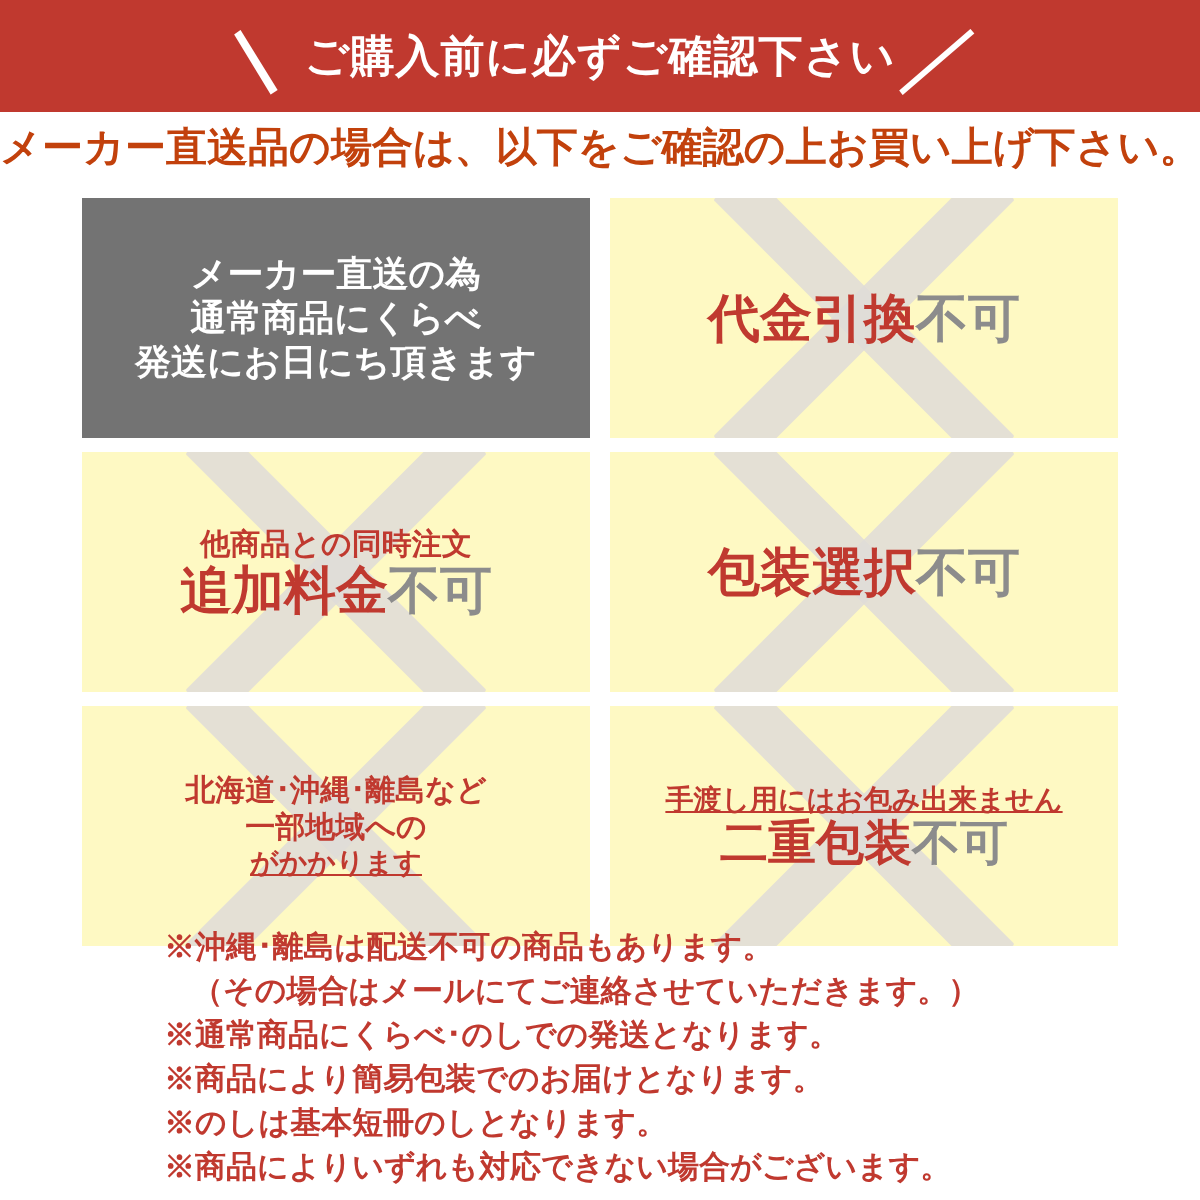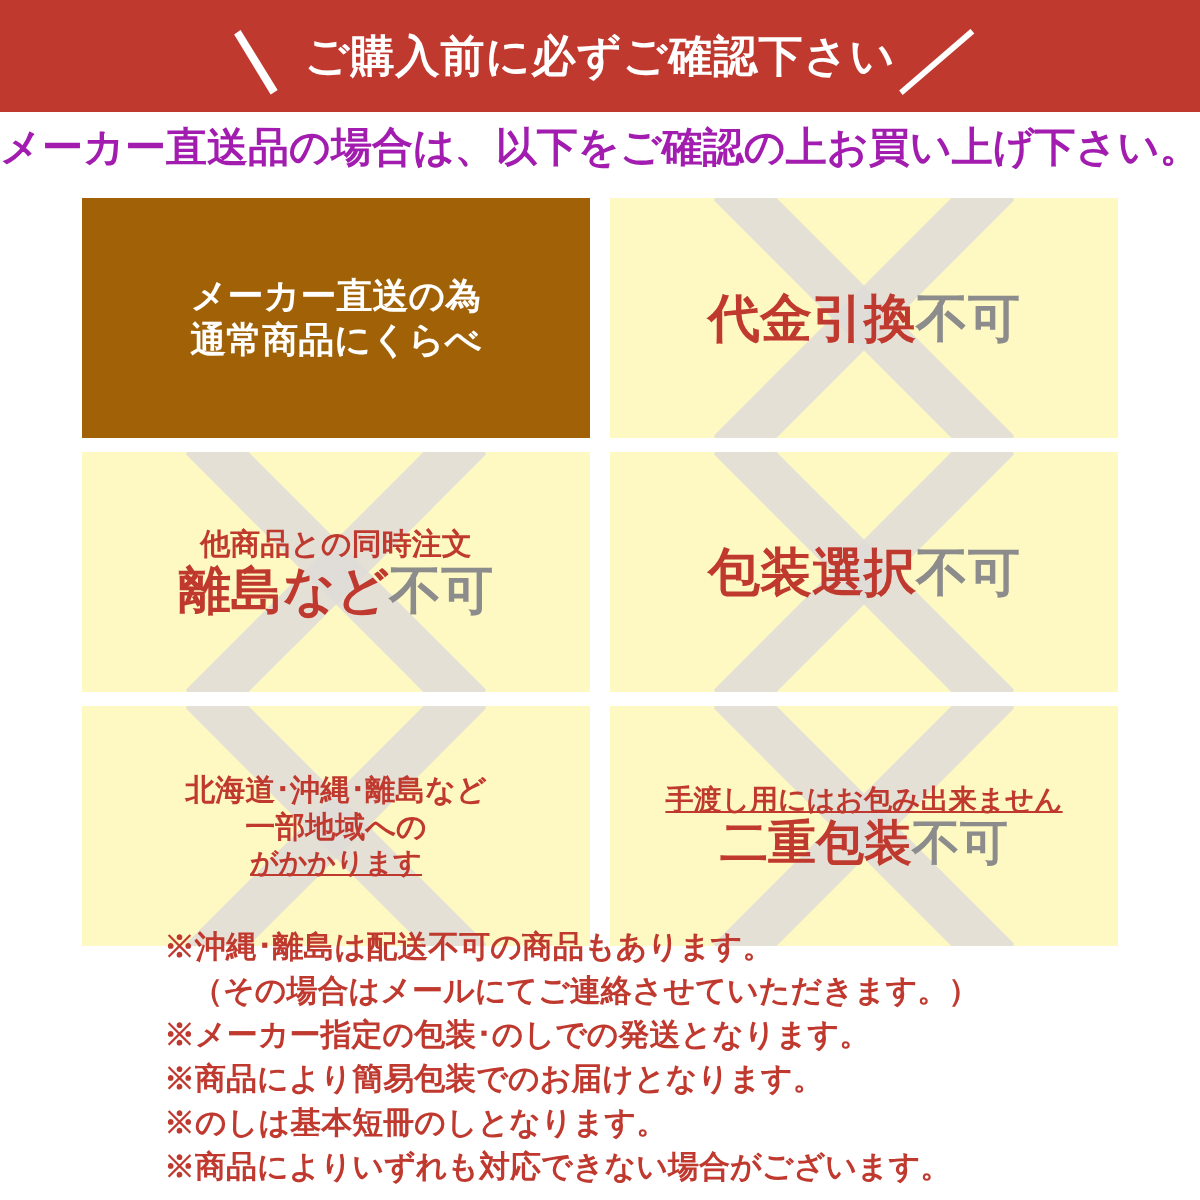--- a/index.html
+++ b/index.html
@@ -56,21 +56,21 @@
     white-space: nowrap;
   }
 
   
   .subtitle {
     position: absolute;
     left: 0;
     top: 120px;
     width: 984px;
     text-align: center;
-    color: #a21caf;
+    color: #c2410c;
     font-size: 41px;
     font-weight: 700;
     letter-spacing: 0px;
     white-space: nowrap;
   }
 
   
   .grid {
     position: absolute;
     left: 82px;
@@ -84,21 +84,21 @@
   }
   .cell {
     position: relative;
     overflow: hidden;
     background: #fef9c3;
     display: flex;
     align-items: center;
     justify-content: center;
   }
   .cell.filled {
-    background: #a16207;
+    background: #737373;
   }
   
   .xmark {
     position: absolute;
     left: 50%;
     top: 50%;
     width: 330px;
     height: 330px;
     transform: translate(-50%, -50%);
     pointer-events: none;
@@ -196,20 +196,21 @@
   </div>
 
   <div class="subtitle">メーカー直送品の場合は、以下をご確認の上お買い上げ下さい。</div>
 
   <div class="grid">
 
     <div class="cell filled">
       <div class="content">
         <div class="line-white">メーカー直送の為</div>
         <div class="line-white">通常商品にくらべ</div>
+        <div class="line-white">発送にお日にち頂きます</div>
       </div>
     </div>
 
     <div class="cell">
       <div class="xmark">
           <i class="a"></i>
           <i class="b"></i>
         </div>
       <div class="content">
         <div class="line-big">
@@ -219,21 +220,21 @@
     </div>
 
     <div class="cell">
       <div class="xmark">
           <i class="a"></i>
           <i class="b"></i>
         </div>
       <div class="content">
         <div class="line-small-red">他商品との同時注文</div>
         <div class="line-big">
-          <span class="red">離島など</span><span class="gray">不可</span>
+          <span class="red">追加料金</span><span class="gray">不可</span>
         </div>
       </div>
     </div>
 
     <div class="cell">
       <div class="xmark">
           <i class="a"></i>
           <i class="b"></i>
         </div>
       <div class="content">
@@ -266,19 +267,19 @@
           <span class="red">二重包装</span><span class="gray">不可</span>
         </div>
       </div>
     </div>
 
   </div>
 
   <div class="notes">
     <div>※沖縄･離島は配送不可の商品もあります。</div>
     <div class="indent">（その場合はメールにてご連絡させていただきます。）</div>
-    <div>※メーカー指定の包装･のしでの発送となります。</div>
+    <div>※通常商品にくらべ･のしでの発送となります。</div>
     <div>※商品により簡易包装でのお届けとなります。</div>
     <div>※のしは基本短冊のしとなります。</div>
     <div>※商品によりいずれも対応できない場合がございます。</div>
   </div>
 
 </div>
 
 </body></html>

